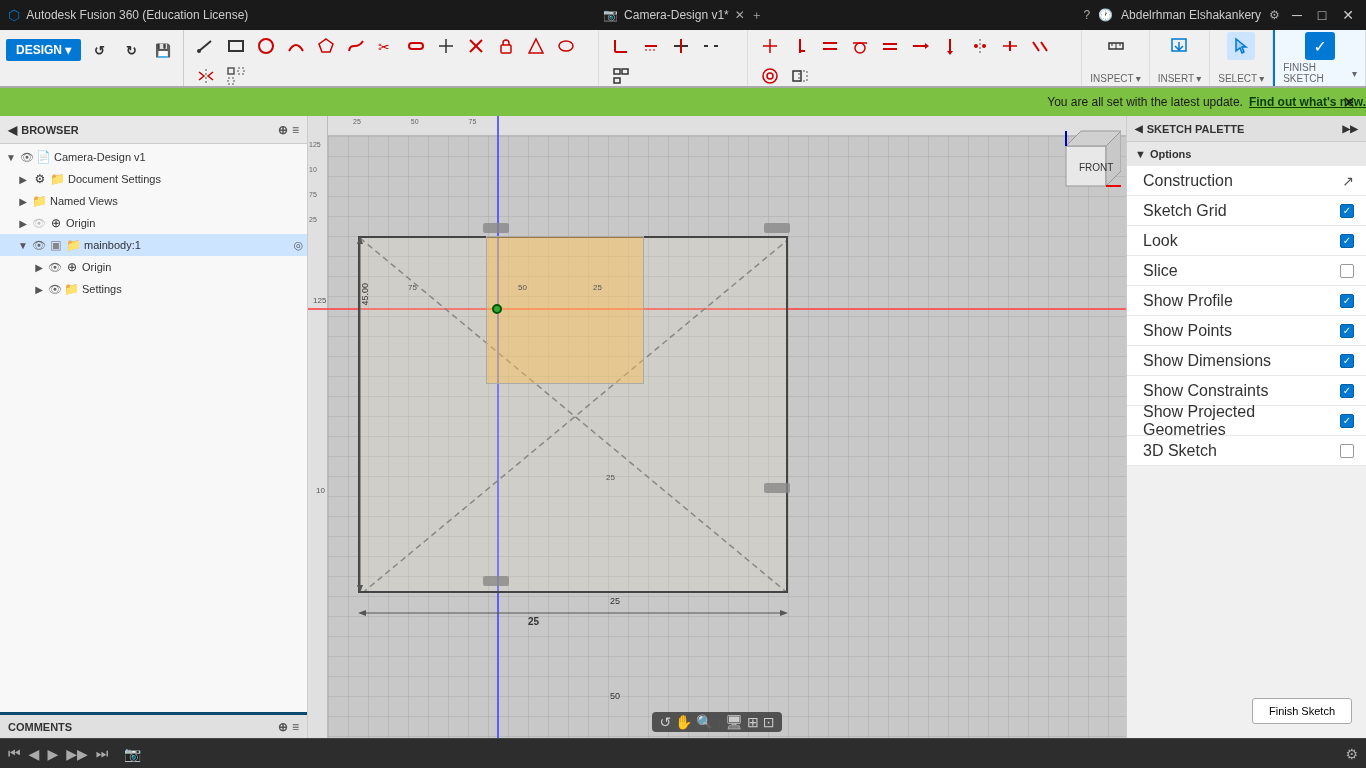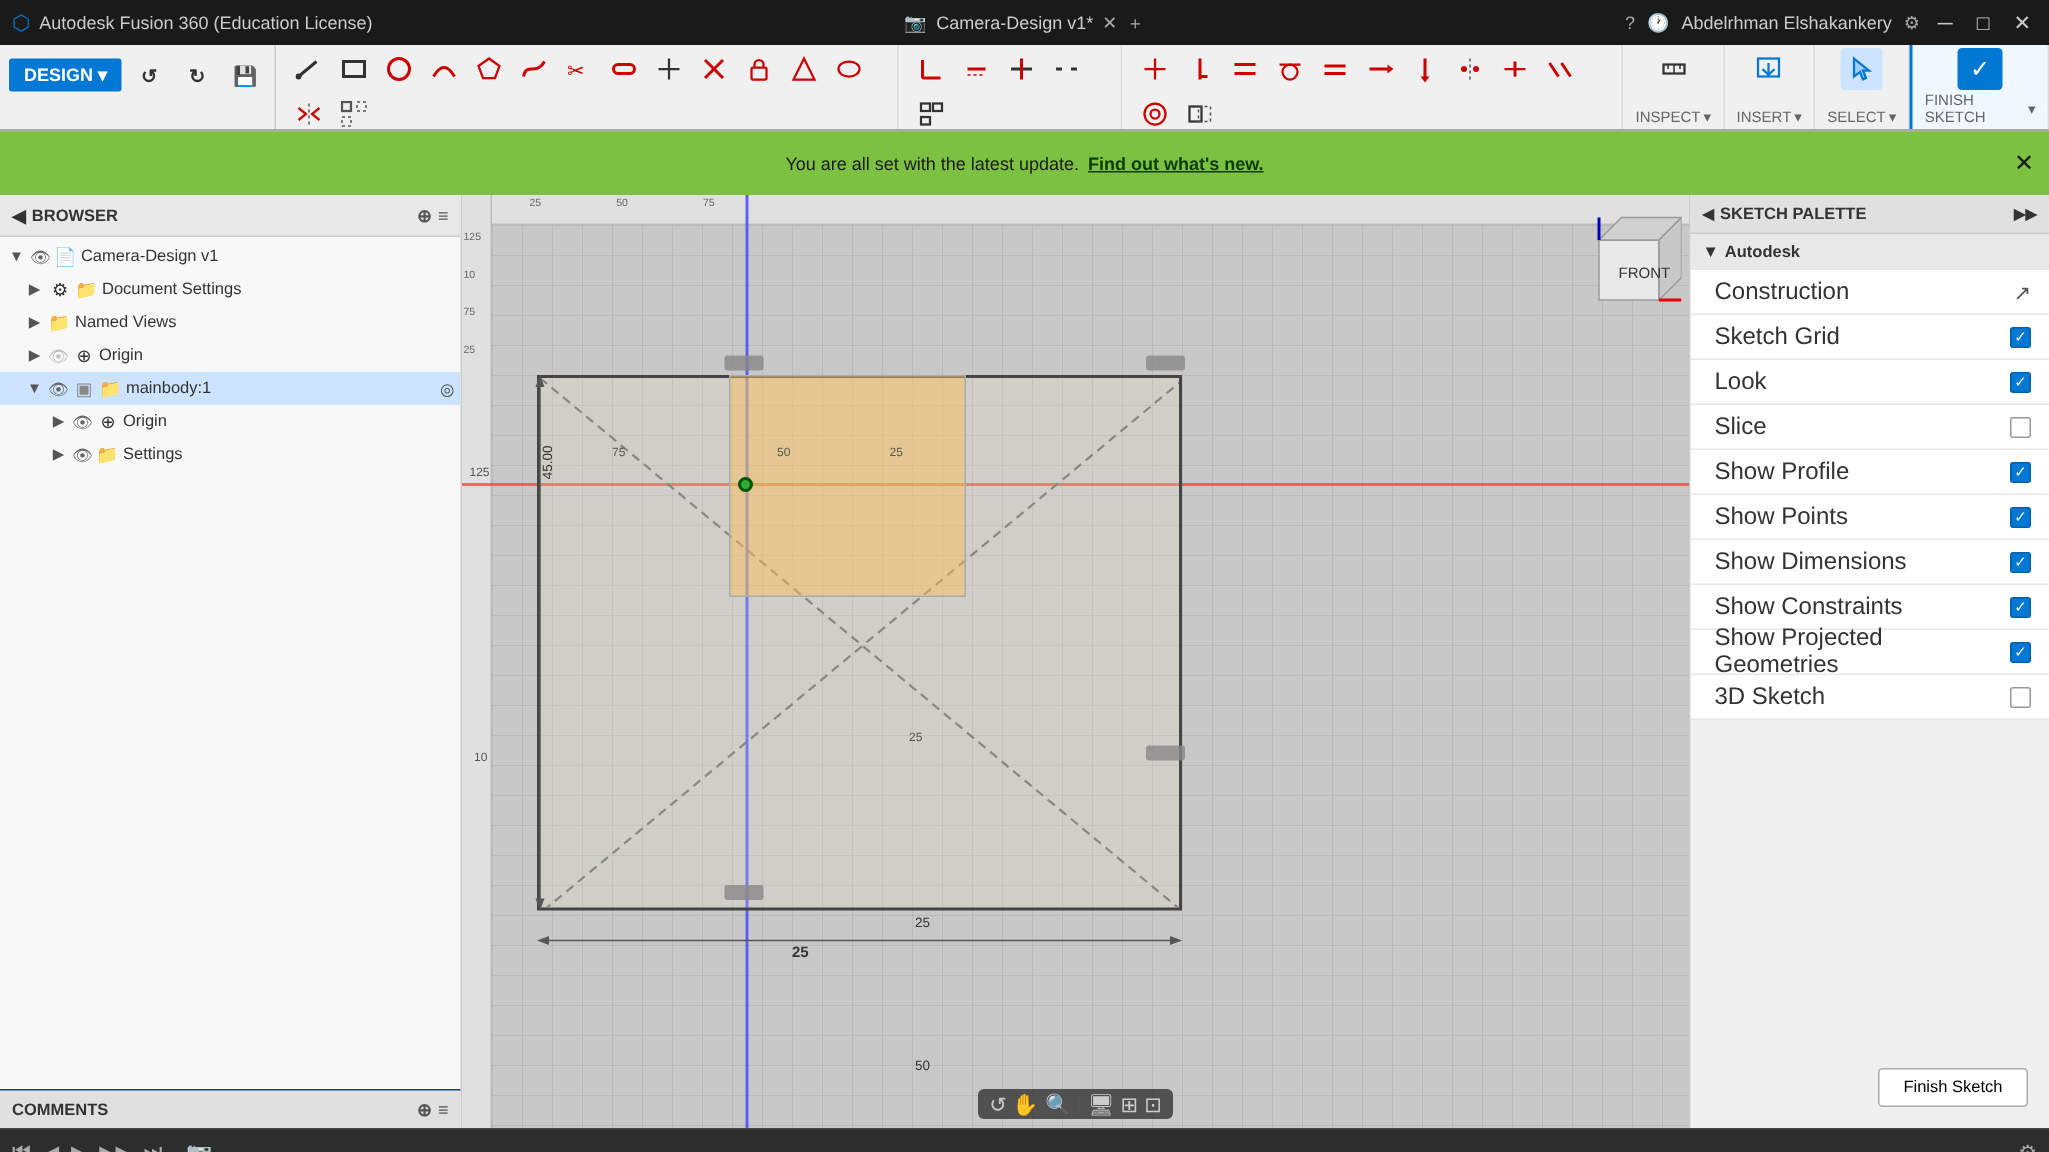--- a/index.html
+++ b/index.html
@@ -75,25 +75,25 @@
       border-radius: 3px;
       font-size: 14px;
       color: #333;
       position: relative;
     }
     .rtool.active { background: #cce4ff; }
     .rtool svg { width: 18px; height: 18px; }
 
     
     #notif {
-      height: 42px;
+      height: 28px;
       background: #7dc142;
       display: flex;
       align-items: center;
-      justify-content: center;
+      justify-content: flex-end;
       font-size: 12px;
       color: #1a1a1a;
       gap: 6px;
       position: relative;
     }
     #notif .notif-close {
       position: absolute;
       right: 10px;
       cursor: pointer;
       font-size: 16px;
@@ -273,21 +273,21 @@
       color: #ccc;
       font-size: 11px;
       border-top: 1px solid #444;
     }
     .bottom-icon { font-size: 14px; cursor: pointer; color: #aaa; }
 
     
     #comments-header {
       height: 26px;
       background: #e0e0e0;
-      border-top: 1px solid #0c4a6e;
+      border-top: 3px solid #0c4a6e;
       display: flex;
       align-items: center;
       padding: 0 8px;
       font-size: 11px;
       font-weight: bold;
       color: #333;
       gap: 4px;
     }
 
     .ruler-v {
@@ -811,21 +811,21 @@
 
   <div id="right-panel">
     <div class="palette-header">
       <span style="font-size:10px;">◀</span>
       <span style="flex:1;">SKETCH PALETTE</span>
       <span style="font-size:10px;">▶▶</span>
     </div>
 
     <div class="palette-section-header">
       <span>▼</span>
-      <span>Autodesk</span>
+      <span>Options</span>
     </div>
 
     <div class="construction-row">
       <span class="palette-row-label">Construction</span>
       <span class="icon-arrow" style="font-size:14px;">↗</span>
     </div>
 
 
     <div class="palette-row">
       <span class="palette-row-label">Sketch Grid</span>

